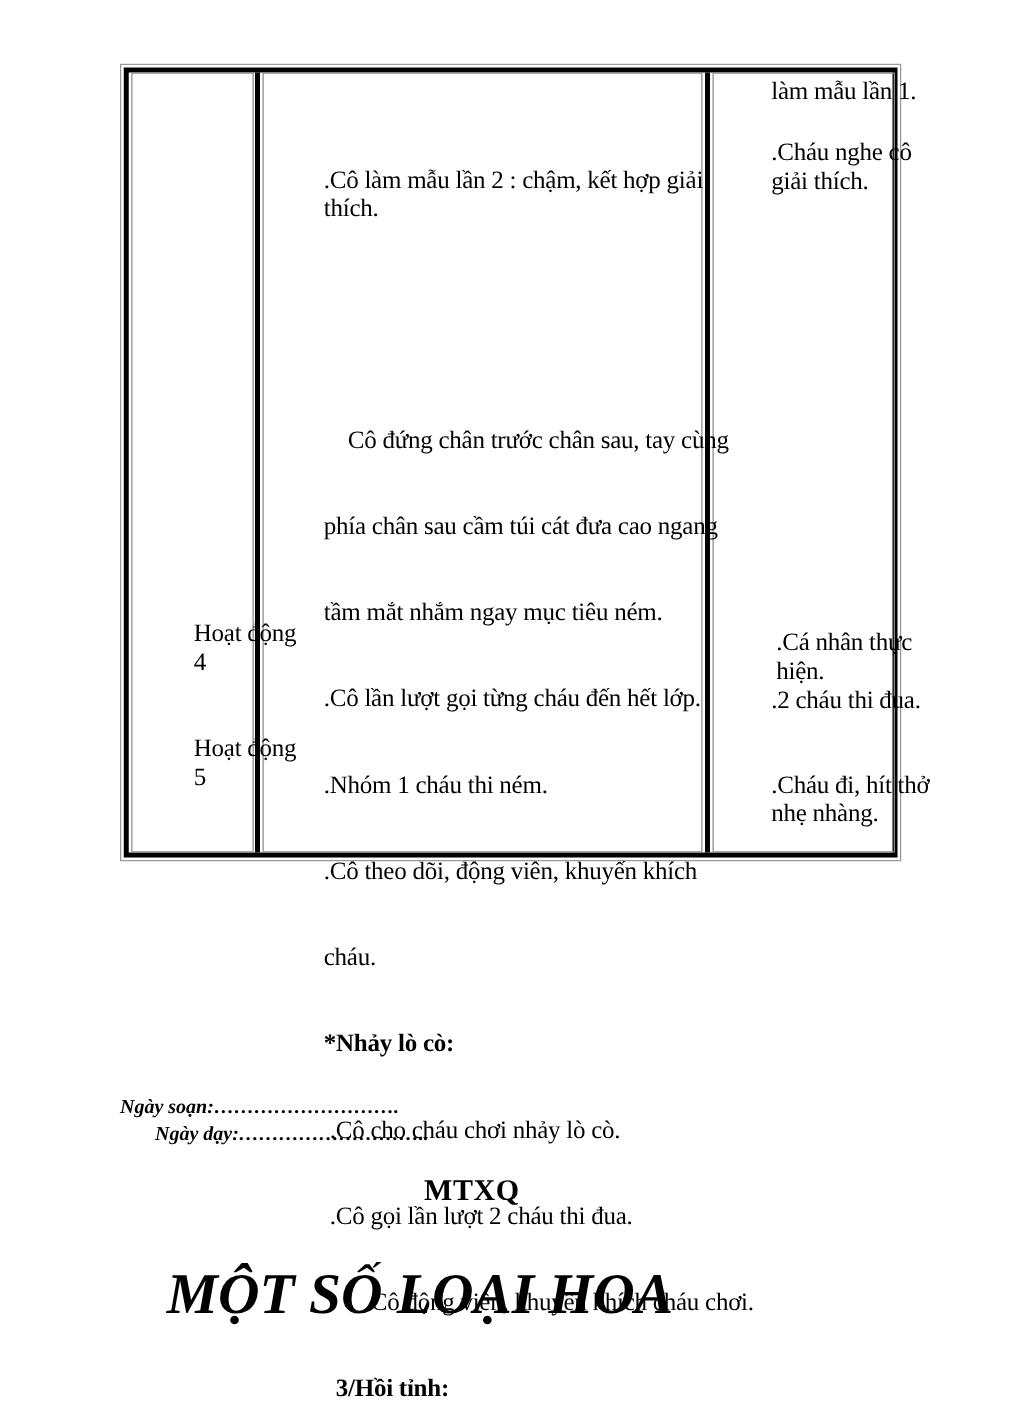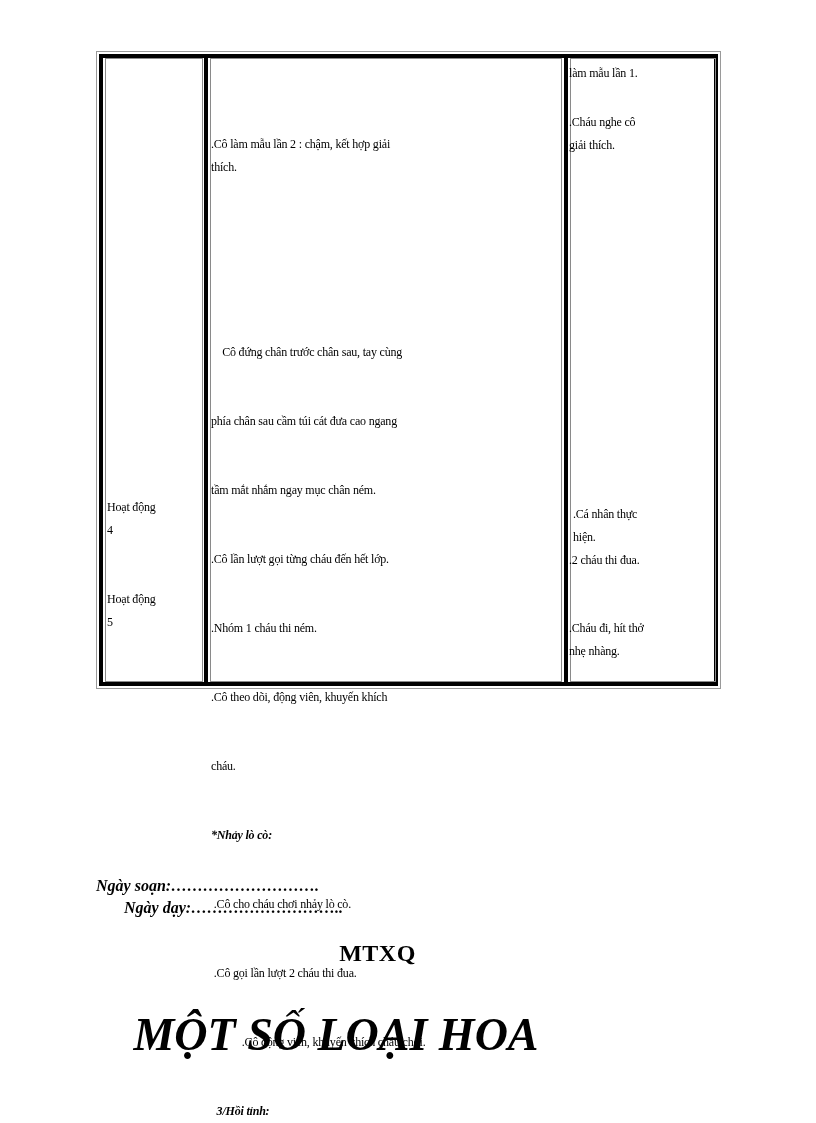--- a/index.html
+++ b/index.html
@@ -50,26 +50,27 @@
     .divider {
       position: absolute;
       top: 0; bottom: 0;
       width: 4px;
       background: #000;
     }
     .divider-1 { left: 101px; }
     .divider-2 { left: 461px; }
     .cell-text {
       position: absolute;
-      font-size: 12px;
+      font-size: 20px;
       line-height: 23px;
       letter-spacing: -0.2px;
+      padding-left: 48px;
     }
     .line { display: block; white-space: nowrap; }
-    .bi { font-weight: bold; font-style: italic; }
+    .bi { font-weight: bold; }
     .meta {
       position: absolute;
       left: 96px;
       font-size: 16px;
       font-weight: bold;
       font-style: italic;
       line-height: 22px;
       text-align: right;
     }
     .subject {
@@ -114,21 +115,21 @@
       <span class="line">5</span>
     </div>
 
     <div class="cell-text" style="left:114px; top:37px;margin-top:44px;">
       <span class="line">.Cô làm mẫu lần 2 : chậm, kết hợp giải</span>
       <span class="line">thích.</span>
     </div>
     <div class="cell-text" style="left:114px; top:243px; white-space:pre;">
       <span class="line" style="white-space:pre;">    Cô đứng chân trước chân sau, tay cùng</span>
       <span class="line">phía chân sau cầm túi cát đưa cao ngang</span>
-      <span class="line">tầm mắt nhắm ngay mục chân ném.</span>
+      <span class="line">tầm mắt nhắm ngay mục tiêu ném.</span>
       <span class="line">.Cô lần lượt gọi từng cháu đến hết lớp.</span>
       <span class="line">.Nhóm 1 cháu thi ném.</span>
       <span class="line">.Cô theo dõi, động viên, khuyến khích</span>
       <span class="line">cháu.</span>
       <span class="line bi">*Nhảy lò cò:</span>
       <span class="line" style="white-space:pre;"> .Cô cho cháu chơi nhảy lò cò.</span>
       <span class="line" style="white-space:pre;"> .Cô gọi lần lượt 2 cháu thi đua.</span>
       <span class="line" style="white-space:pre;margin-left:28px;"> .Cô động viên, khuyến khích cháu chơi.</span>
       <span class="line bi" style="white-space:pre;">  3/Hồi tỉnh:</span>
       

